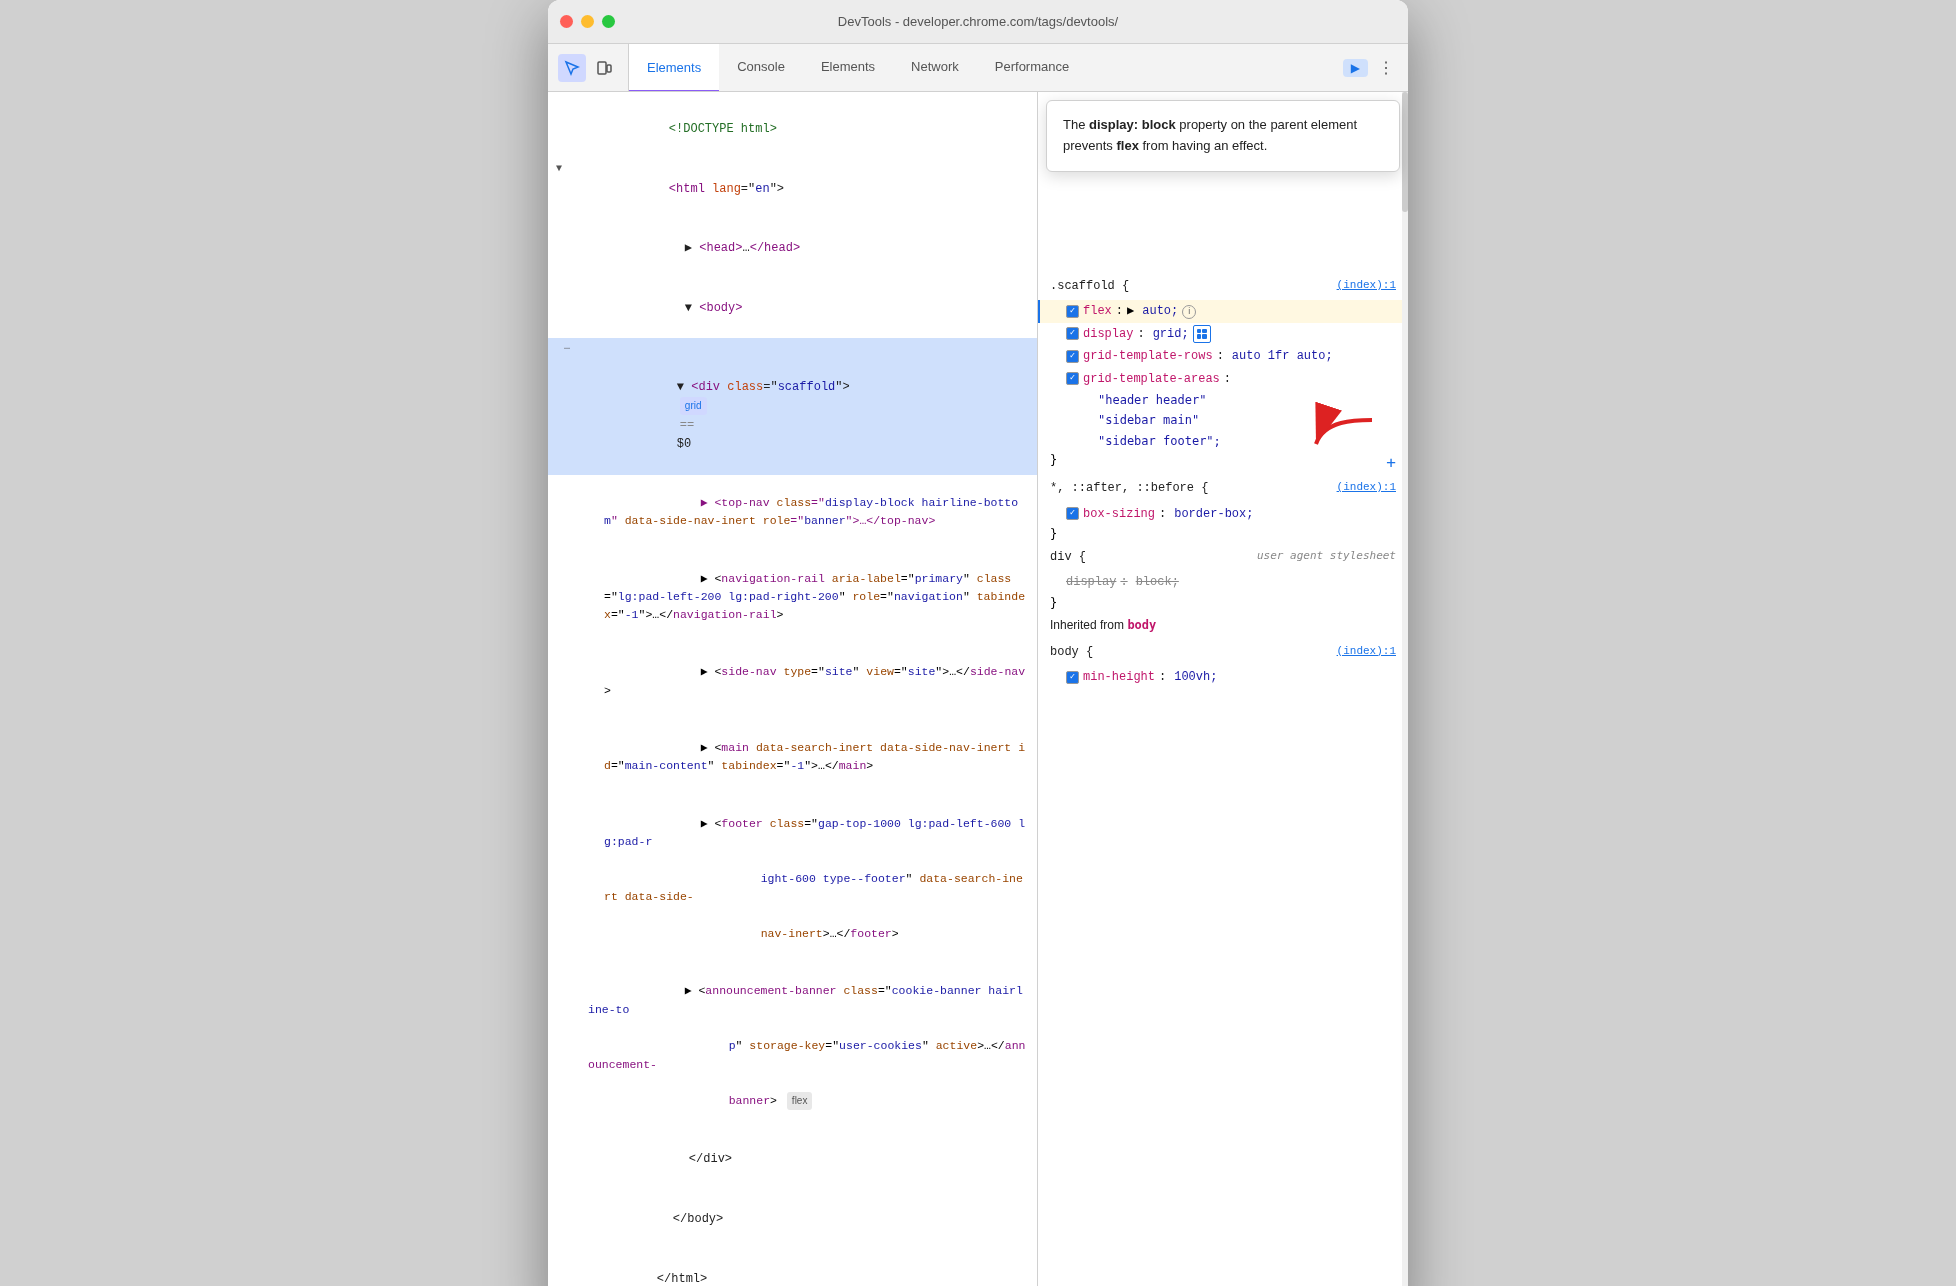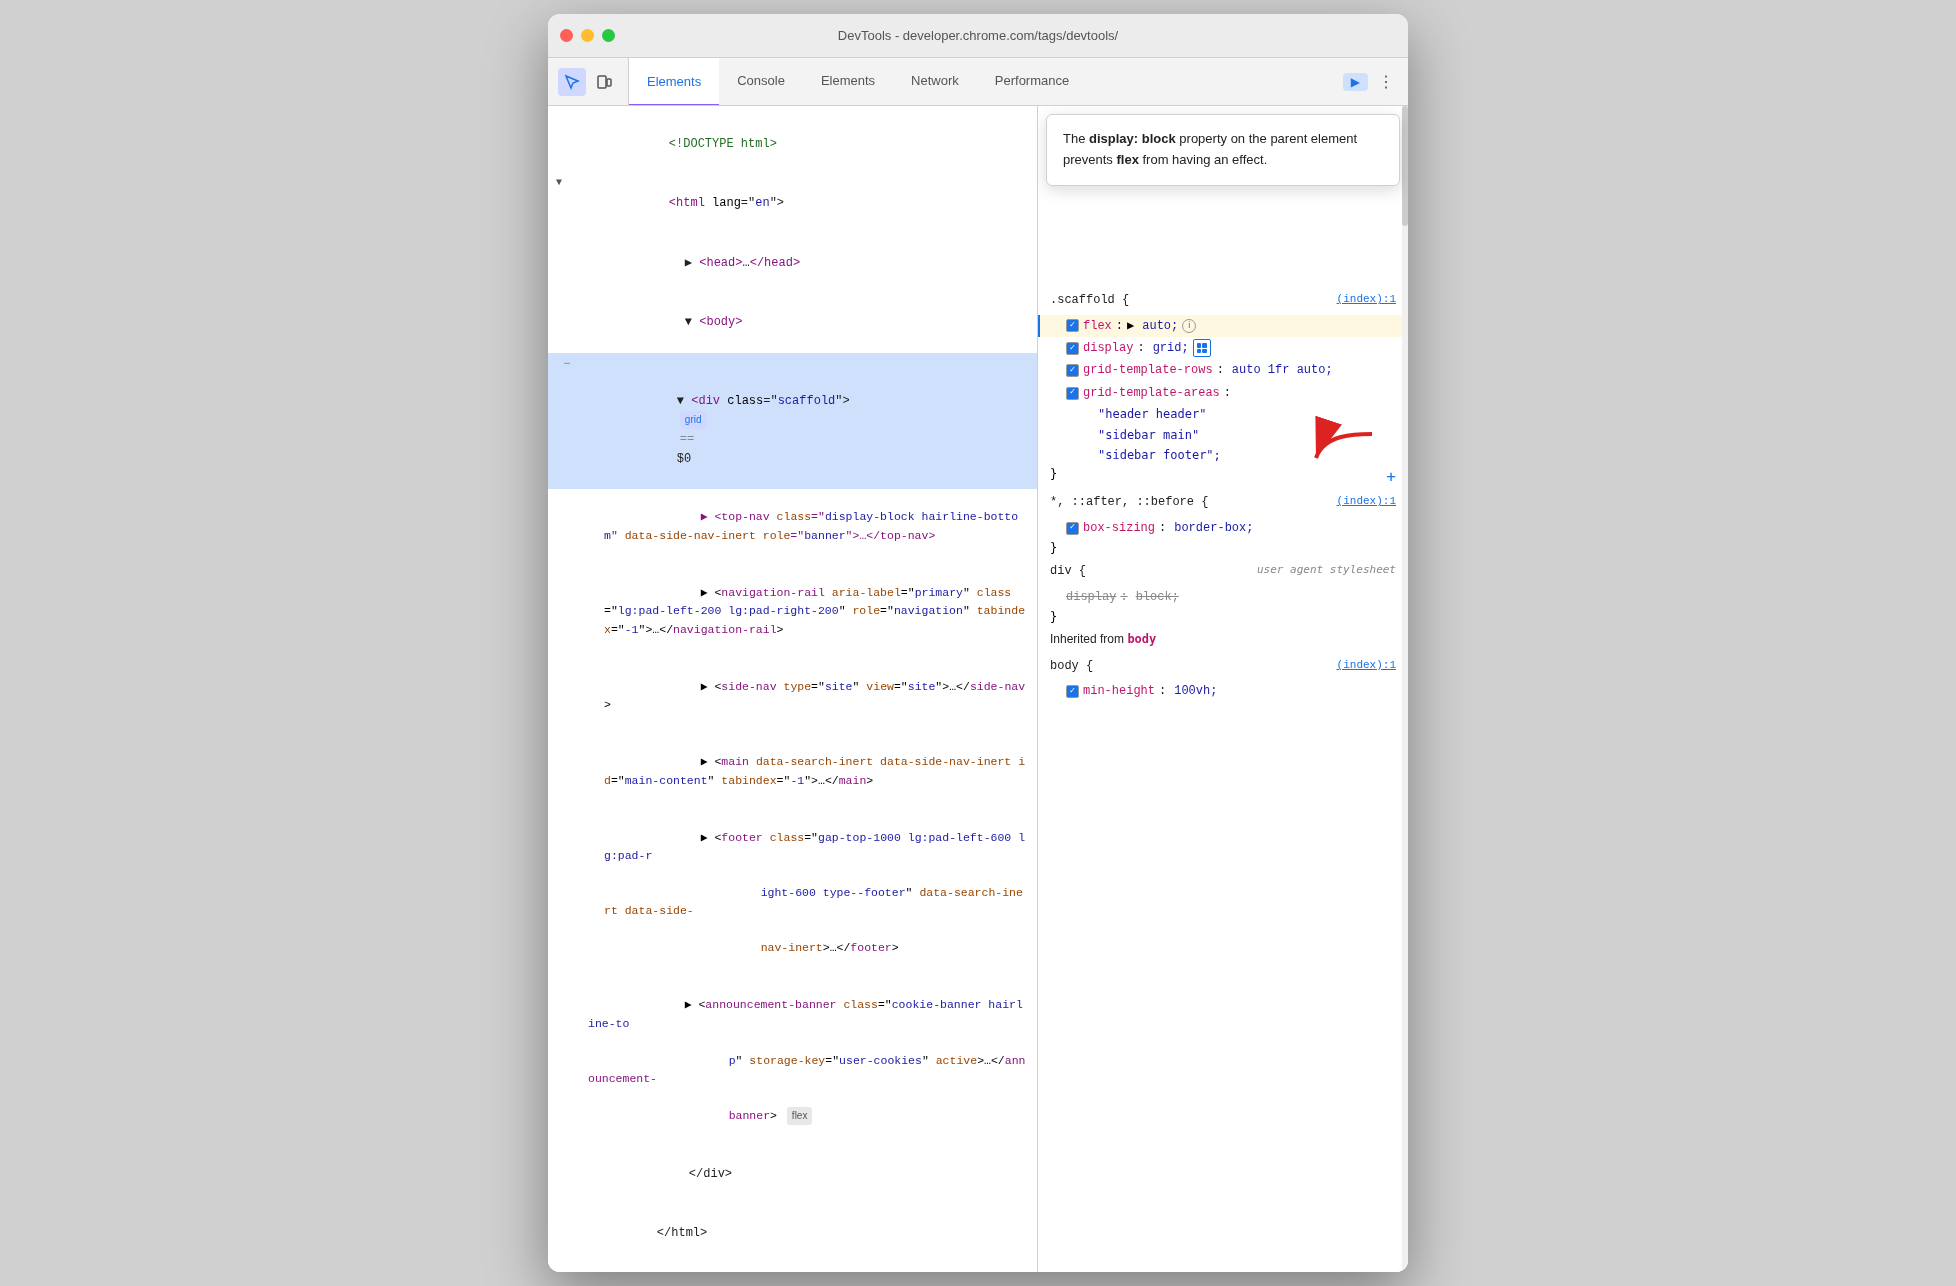--- a/index.html
+++ b/index.html
@@ -153,21 +153,21 @@
       display: inline-block;
       width: 12px;
       font-size: 10px;
       color: #555;
       cursor: pointer;
       user-select: none;
       flex-shrink: 0;
     }
     .dom-text { flex: 1; }
     .tag { color: #881280; }
-    .attr-name { color: #000000; }
+    .attr-name { color: #c2410c; }
     .attr-value { color: #1a1aa6; }
     .comment { color: #236e25; }
     .plain { color: #222; }
     .badge {
       display: inline-block;
       background: #e8e8e8;
       color: #555;
       font-size: 10px;
       padding: 1px 5px;
       border-radius: 3px;
@@ -461,20 +461,25 @@
               <span style="padding-left:44px;"><span style="color:#881280">banner</span>&gt;</span> <span class="badge">flex</span></span>
             </span>
           </div>
 
           <div class="dom-line">
             <span class="dom-text" style="padding-left:32px;">
               <span class="plain">&lt;/div&gt;</span>
             </span>
           </div>
 
+          <div class="dom-line">
+            <span class="dom-text" style="padding-left:16px;">
+              <span class="plain">&lt;/body&gt;</span>
+            </span>
+          </div>
 
           <div class="dom-line">
             <span class="dom-text">
               <span class="plain">&lt;/html&gt;</span>
             </span>
           </div>
         </div>
 
       </div>
 

